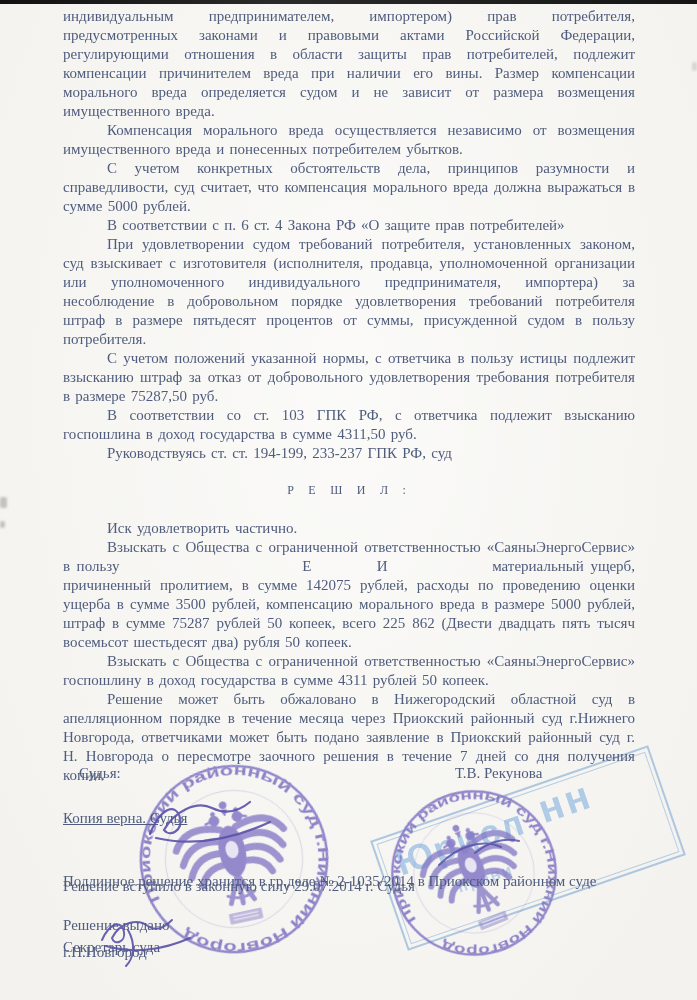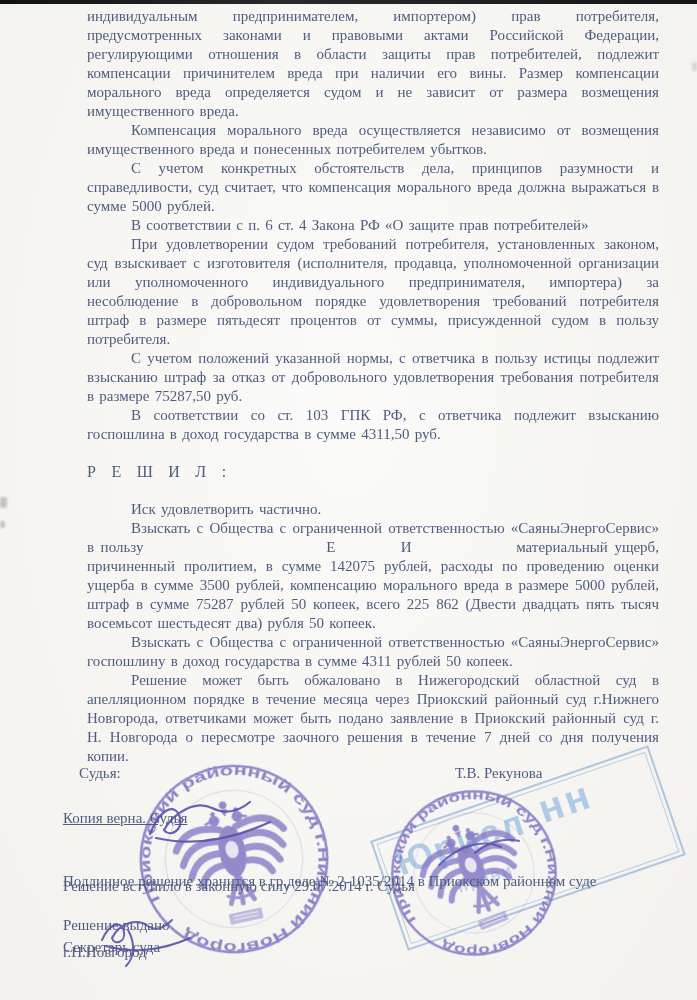--- a/index.html
+++ b/index.html
@@ -23,21 +23,21 @@
   .smudge.s3 { right:0; top:62px; width:5px; height:9px; opacity:.6; }
 
   .content {
     position:absolute; left:63px; top:7px; width:572px;
     font-size:15px; line-height:19px; text-align:justify;
     word-spacing:1.5px;
   }
   .content p { margin:0; text-indent:44px; }
   .content p.no-indent { text-indent:0; }
   .ruling-heading {
-    text-align:left; font-size:16px; letter-spacing:5px;
+    text-align:center; font-size:12px; letter-spacing:5px;
     margin:18px 0 19px 0; text-indent:0 !important;
   }
 
   .footer-line { position:absolute; font-size:15px; white-space:nowrap; z-index:5; }
   .fl-judge-label   { left:63px;  top:765px;margin-left:16px; }
   .fl-judge-name    { left:455px; top:765px; }
   .fl-copy          { left:63px;  top:810px;text-decoration:underline; }
   .fl-force         { left:63px;  top:851px;margin-top:27px; }
   .fl-original      { left:63px;  top:873px; }
   .fl-city          { left:63px;  top:944px; }
@@ -173,28 +173,29 @@
           <path d="M -14,36 Q 0,44 14,36" stroke-width="3"></path>
         </g>
         <ellipse cx="0" cy="-10" rx="6.5" ry="9" fill="#efedf8" stroke="none" opacity="0.9"></ellipse>
       </g>
       <rect x="-17" y="54" width="34" height="11" rx="1" fill="#8075c5" opacity="0.55"></rect>
       <line x1="-13" y1="57.5" x2="13" y2="57.5" stroke="#f0eef8" stroke-width="1.4" opacity="0.7"></line>
       <line x1="-13" y1="61" x2="13" y2="61" stroke="#f0eef8" stroke-width="1.4" opacity="0.7"></line>
     </g>
   </svg>
 
-  <div class="content" style="z-index:4; position:absolute;margin-left:24px;">
+  <div class="content" style="z-index:4; position:absolute;">
     <p class="no-indent">индивидуальным предпринимателем, импортером) прав потребителя, предусмотренных законами и правовыми актами Российской Федерации, регулирующими отношения в области защиты прав потребителей, подлежит компенсации причинителем вреда при наличии его вины. Размер компенсации морального вреда определяется судом и не зависит от размера возмещения имущественного вреда.</p>
     <p>Компенсация морального вреда осуществляется независимо от возмещения имущественного вреда и понесенных потребителем убытков.</p>
     <p>С учетом конкретных обстоятельств дела, принципов разумности и справедливости, суд считает, что компенсация морального вреда должна выражаться в сумме 5000 рублей.</p>
     <p>В соответствии с п. 6 ст. 4 Закона РФ «О защите прав потребителей»</p>
     <p>При удовлетворении судом требований потребителя, установленных законом, суд взыскивает с изготовителя (исполнителя, продавца, уполномоченной организации или уполномоченного индивидуального предпринимателя, импортера) за несоблюдение в добровольном порядке удовлетворения требований потребителя штраф в размере пятьдесят процентов от суммы, присужденной судом в пользу потребителя.</p>
     <p>С учетом положений указанной нормы, с ответчика в пользу истицы подлежит взысканию штраф за отказ от добровольного удовлетворения требования потребителя в размере 75287,50 руб.</p>
     <p>В соответствии со ст. 103 ГПК РФ, с ответчика подлежит взысканию госпошлина в доход государства в сумме 4311,50 руб.</p>
+    <p>Руководствуясь ст. ст. 194-199, 233-237 ГПК РФ, суд</p>
 
     <div class="ruling-heading">Р Е Ш И Л :</div>
 
     <p>Иск удовлетворить частично.</p>
     <p>Взыскать с Общества с ограниченной ответственностью «СаяныЭнергоСервис» в пользу&nbsp;&nbsp;&nbsp;&nbsp;&nbsp;&nbsp;&nbsp;&nbsp;&nbsp;&nbsp;&nbsp;&nbsp;&nbsp;&nbsp;&nbsp;&nbsp;&nbsp;&nbsp;&nbsp;&nbsp;&nbsp;&nbsp;&nbsp;&nbsp;&nbsp;&nbsp;&nbsp;&nbsp;Е&nbsp;&nbsp;&nbsp;&nbsp;&nbsp;&nbsp;&nbsp;&nbsp;&nbsp;&nbsp;И&nbsp;&nbsp;&nbsp;&nbsp;&nbsp;&nbsp;&nbsp;&nbsp;&nbsp;&nbsp;&nbsp;&nbsp;&nbsp;&nbsp;&nbsp;&nbsp;материальный ущерб, причиненный пролитием, в сумме 142075 рублей, расходы по проведению оценки ущерба в сумме 3500 рублей, компенсацию морального вреда в размере 5000 рублей, штраф в сумме 75287 рублей 50 копеек, всего 225 862 (Двести двадцать пять тысяч восемьсот шестьдесят два) рубля 50 копеек.</p>
     <p>Взыскать с Общества с ограниченной ответственностью «СаяныЭнергоСервис» госпошлину в доход государства в сумме 4311 рублей 50 копеек.</p>
     <p>Решение может быть обжаловано в Нижегородский областной суд в апелляционном порядке в течение месяца через Приокский районный суд г.Нижнего Новгорода, ответчиками может быть подано заявление в Приокский районный суд г. Н. Новгорода о пересмотре заочного решения в течение 7 дней со дня получения копии.</p>
   </div>
 
   <span class="footer-line fl-judge-label">Судья:</span>

